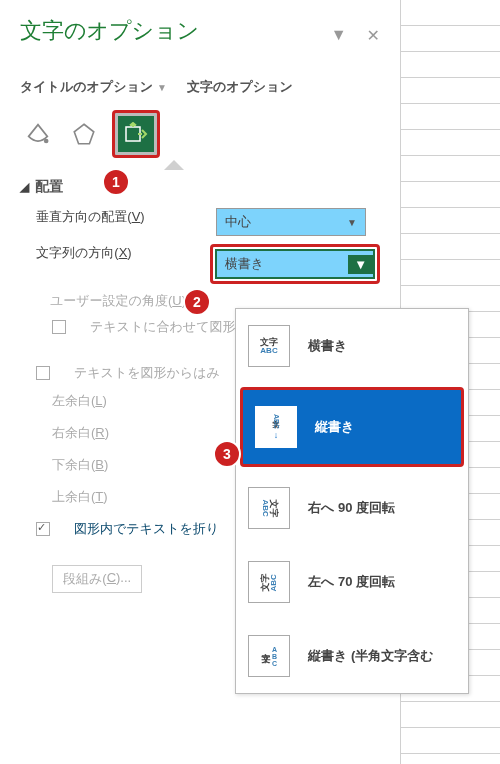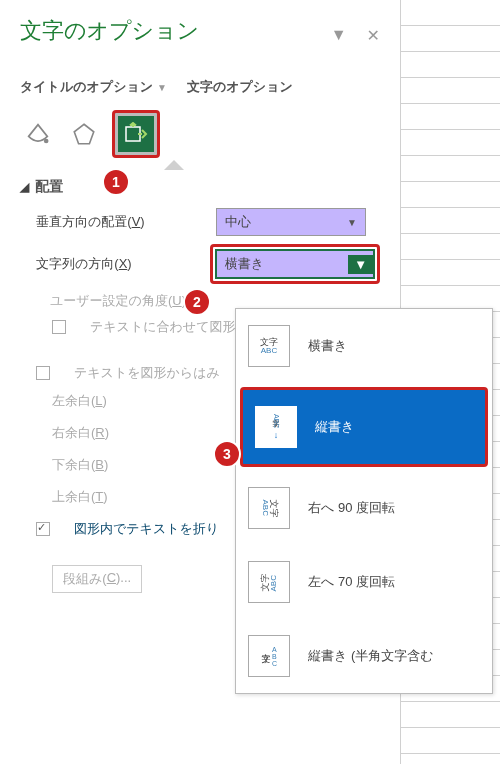--- a/index.html
+++ b/index.html
@@ -117,38 +117,38 @@
       gap: 6px;
       font-size: 14px;
       font-weight: bold;
       color: #555;
       margin-top: 8px;
       margin-bottom: 12px;
     }
     .section-arrow { color: #444; font-size: 12px; }
     .form-row {
       display: flex;
-      align-items: center;
+      align-items: flex-start;
       margin-bottom: 8px;
       padding-left: 16px;
       font-size: 13px;
       color: #444;
     }
     .form-label { width: 180px; }
     .form-label.disabled { color: #aaa; }
     .select-box {
       border: 1px solid #999;
       padding: 4px 8px;
       width: 150px;
       display: flex;
       justify-content: space-between;
       align-items: center;
       font-size: 13px;
       cursor: pointer;
-      background: #c4b5fd;
+      background: #7dd3fc;
     }
     .select-arrow { font-size: 10px; color: #555; }
     .select-highlight {
       border: 3px solid #c22;
       border-radius: 4px;
       padding: 2px;
       width: 176px;
     }
     .select-highlight .select-box {
       width: 100%;
@@ -185,25 +185,26 @@
       display: inline-flex;
       border: 1px solid #ccc;
       padding: 4px 10px;
       font-size: 13px;
       color: #aaa;
     }
     .dropdown-menu {
       position: absolute;
       top: 308px;
       left: 235px;
-      width: 258px;
+      width: 234px;
       background: #fff;
       border: 1px solid #bbb;
       box-shadow: 1px 1px 4px rgba(0,0,0,0.15);
       z-index: 10;
+      font-weight: bold;
     }
     .menu-item {
       display: flex;
       align-items: center;
       gap: 18px;
       padding: 16px 12px;
       font-size: 13px;
       color: #444;
       cursor: pointer;
     }

